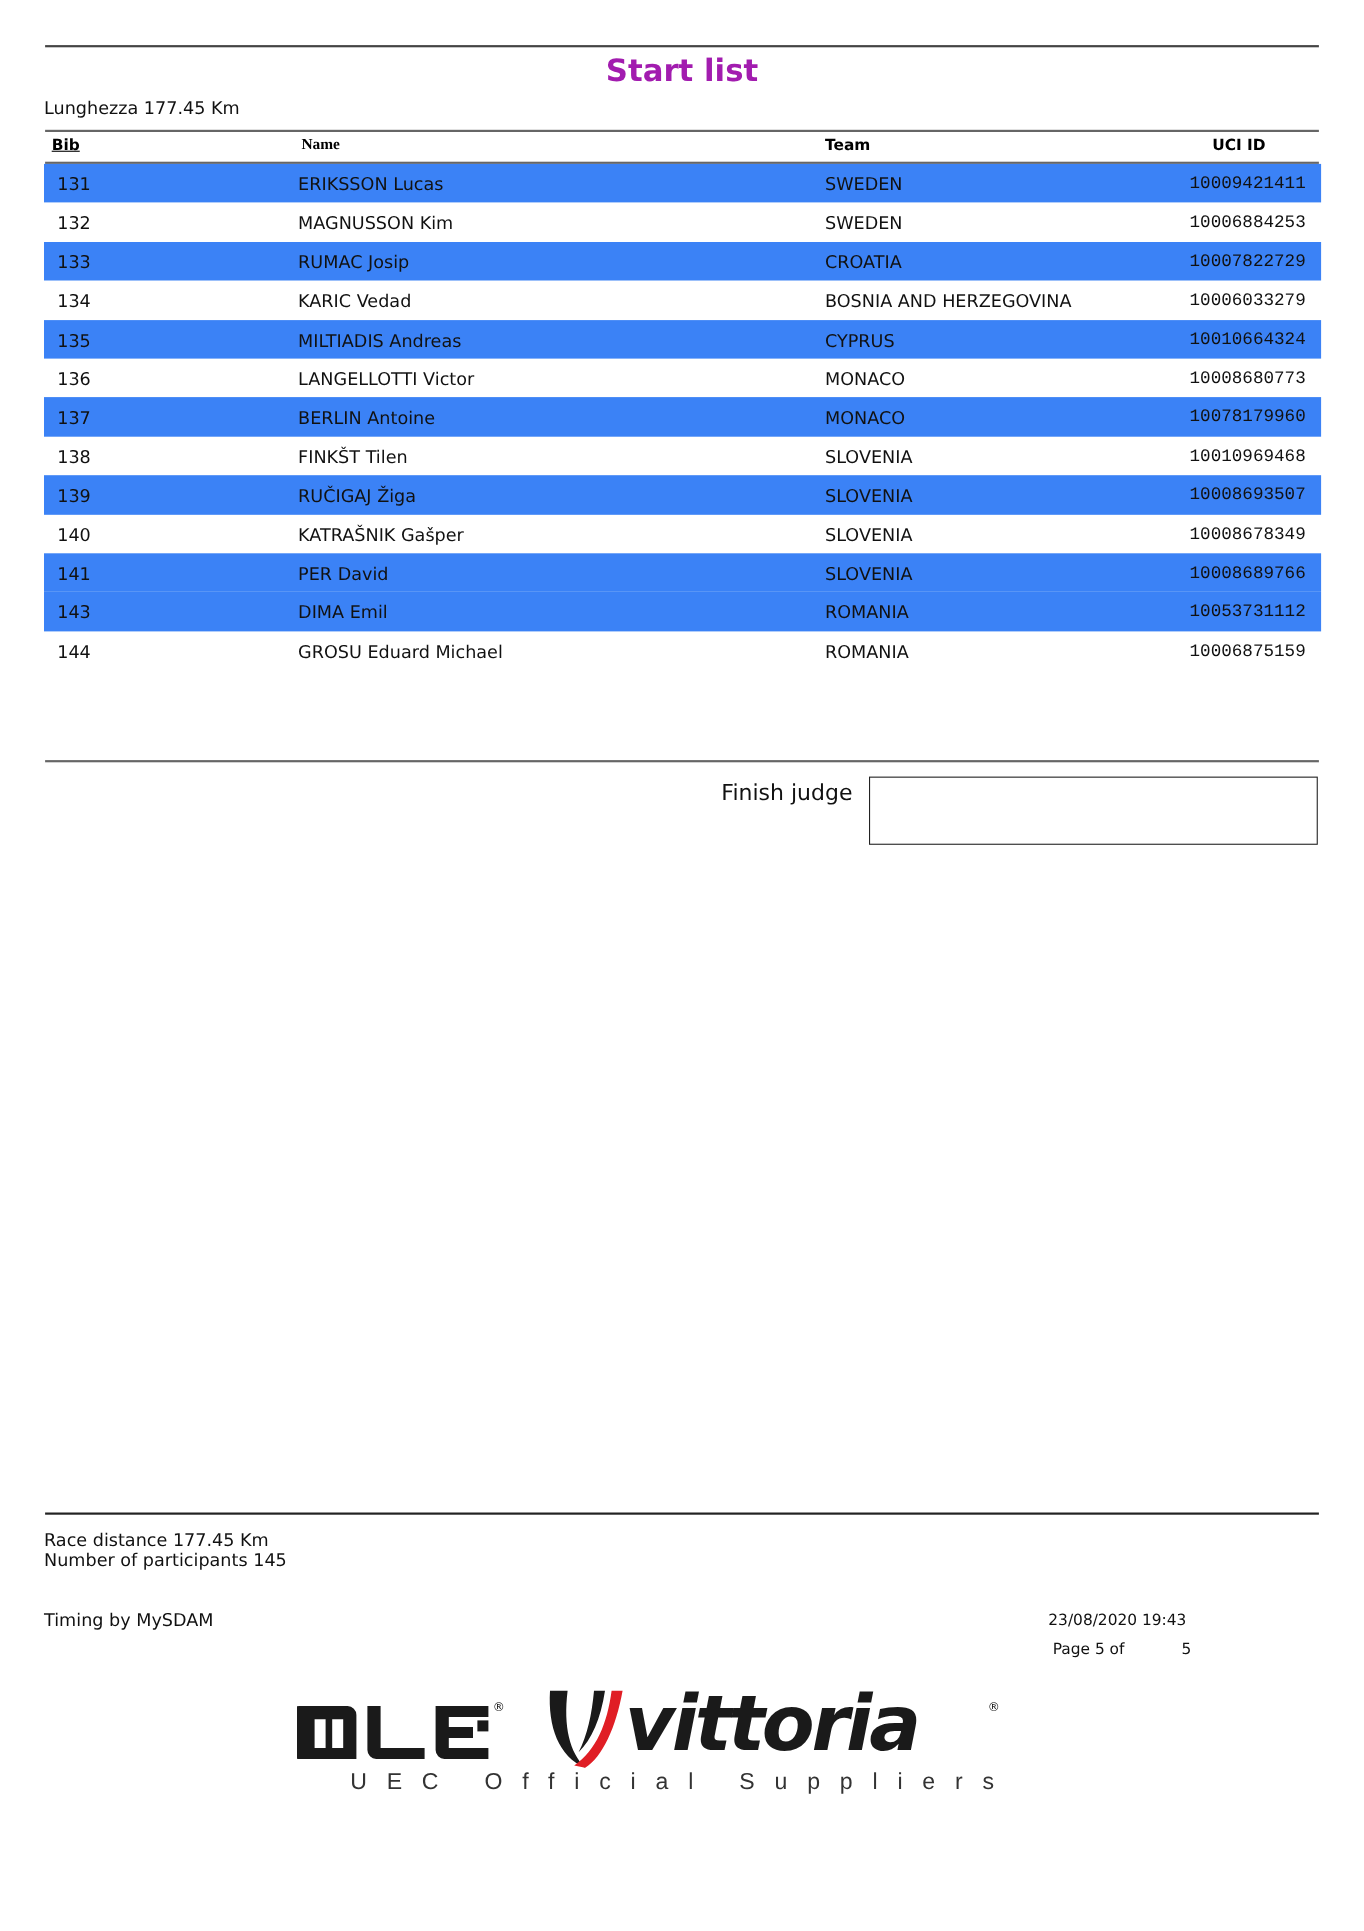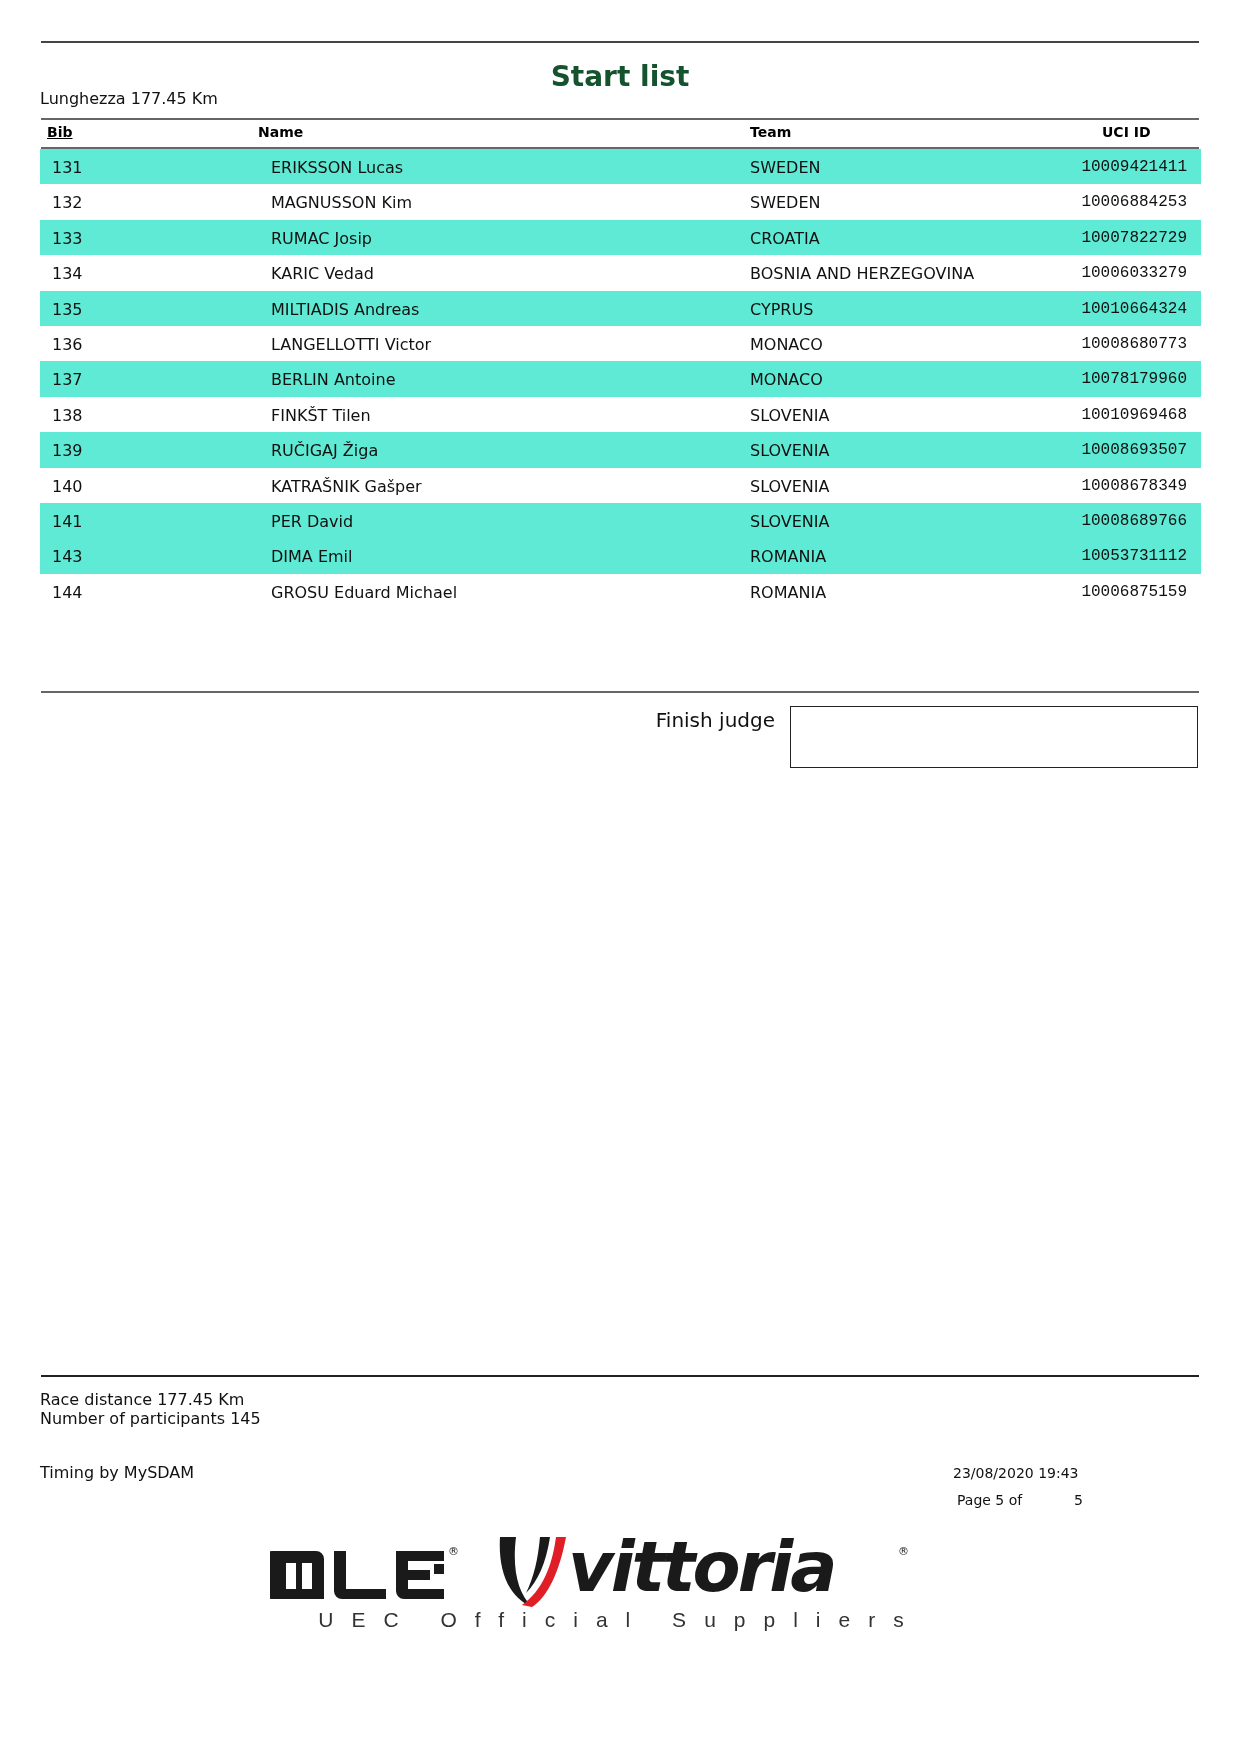--- a/index.html
+++ b/index.html
@@ -1,25 +1,25 @@
 <!DOCTYPE html>
 <html><head>
 <meta charset="utf-8">
 <style>
   html, body { margin: 0; padding: 0; background: #ffffff; }
   body { width: 1240px; height: 1755px; position: relative; overflow: hidden;
          font-family: "DejaVu Sans", sans-serif; color: #111; }
   .abs { position: absolute; }
   .rule { position: absolute; left: 41px; width: 1158px; background: #444; }
-  .title { left: 0; width: 1240px; text-align: center; top: 48px; font-size: 28px; font-weight: bold; color: #14532d; margin-top: 12px; }
+  .title { left: 0; width: 1240px; text-align: center; top: 48px; font-size: 28px; font-weight: bold; color: #a21caf; }
   .subtitle { left: 40px; top: 89px; font-size: 16px; }
   .hdr { top: 124px; font-size: 14px; font-weight: bold; color: #000; }
   .table { position: absolute; left: 40px; top: 149px; width: 1161px; }
   .row { position: relative; height: 35.4px; font-size: 16px; }
-  .row.shade { background: #5eead4; }
+  .row.shade { background: #3b82f6; }
   .row span { position: absolute; top: 9px; white-space: nowrap; }
   .c-bib { left: 12px; }
   .c-name { left: 231px; }
   .c-team { left: 710px; }
   .c-uci { right: 14px; text-align: right; font-family: Liberation Mono, monospace; }
   .judge-label { top: 708px; right: 465px; font-size: 20px; text-align: right; }
   .judge-box { left: 790px; top: 706px; width: 408px; height: 62px; border: 1px solid #222; box-sizing: border-box; }
   .foot { left: 40px; font-size: 16px; }
   .logos { position: absolute; left: 270px; top: 1515px; width: 700px; height: 140px; }
   .suppliers { left: 0; width: 1240px; text-align: center; top: 1608px; font-size: 21px; letter-spacing: 18px; color: #333; font-family: Liberation Sans, sans-serif; font-weight: 300; }
@@ -27,21 +27,21 @@
 </head>
 <body>
 
 <div class="rule" style="top:41px;height:2px;"></div>
 
 <div class="abs title">Start list</div>
 <div class="abs subtitle">Lunghezza 177.45 Km</div>
 
 <div class="rule" style="top:118px;height:2px;background:#666;"></div>
 <div class="abs hdr" style="left:47px;text-decoration:underline;">Bib</div>
-<div class="abs hdr" style="left:258px;">Name</div>
+<div class="abs hdr" style="left:274px;font-family:Liberation Serif, serif;">Name</div>
 <div class="abs hdr" style="left:750px;">Team</div>
 <div class="abs hdr" style="left:1102px;">UCI ID</div>
 <div class="rule" style="top:147px;height:2px;background:#666;"></div>
 
 <div class="table" id="tbody">
     <div class="row shade">
       <span class="c-bib">131</span>
       <span class="c-name">ERIKSSON Lucas</span>
       <span class="c-team">SWEDEN</span>
       <span class="c-uci">10009421411</span>

